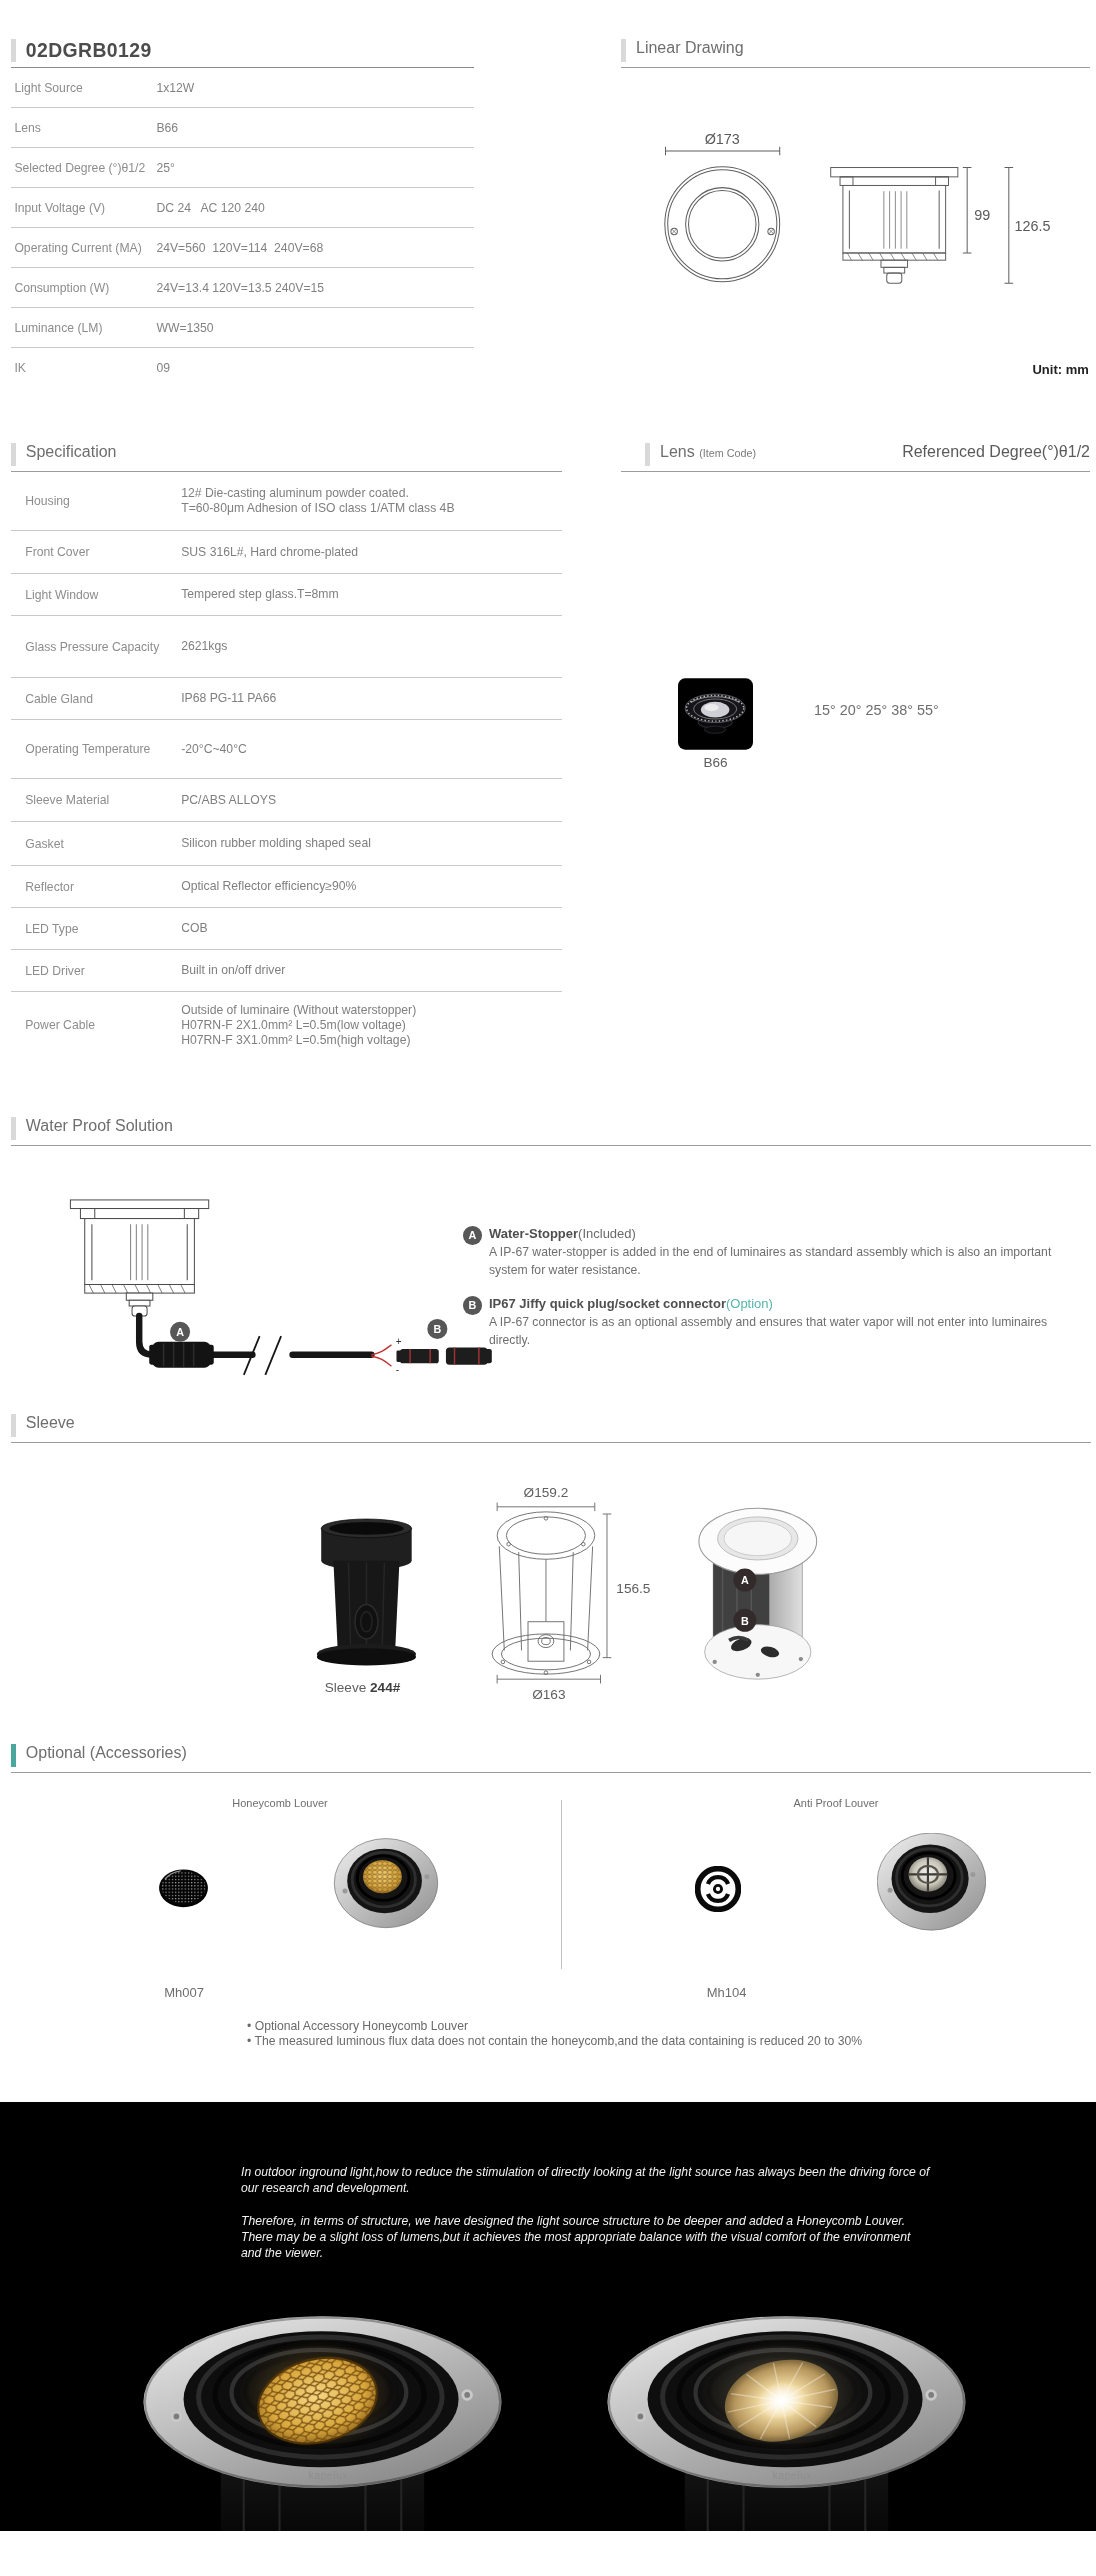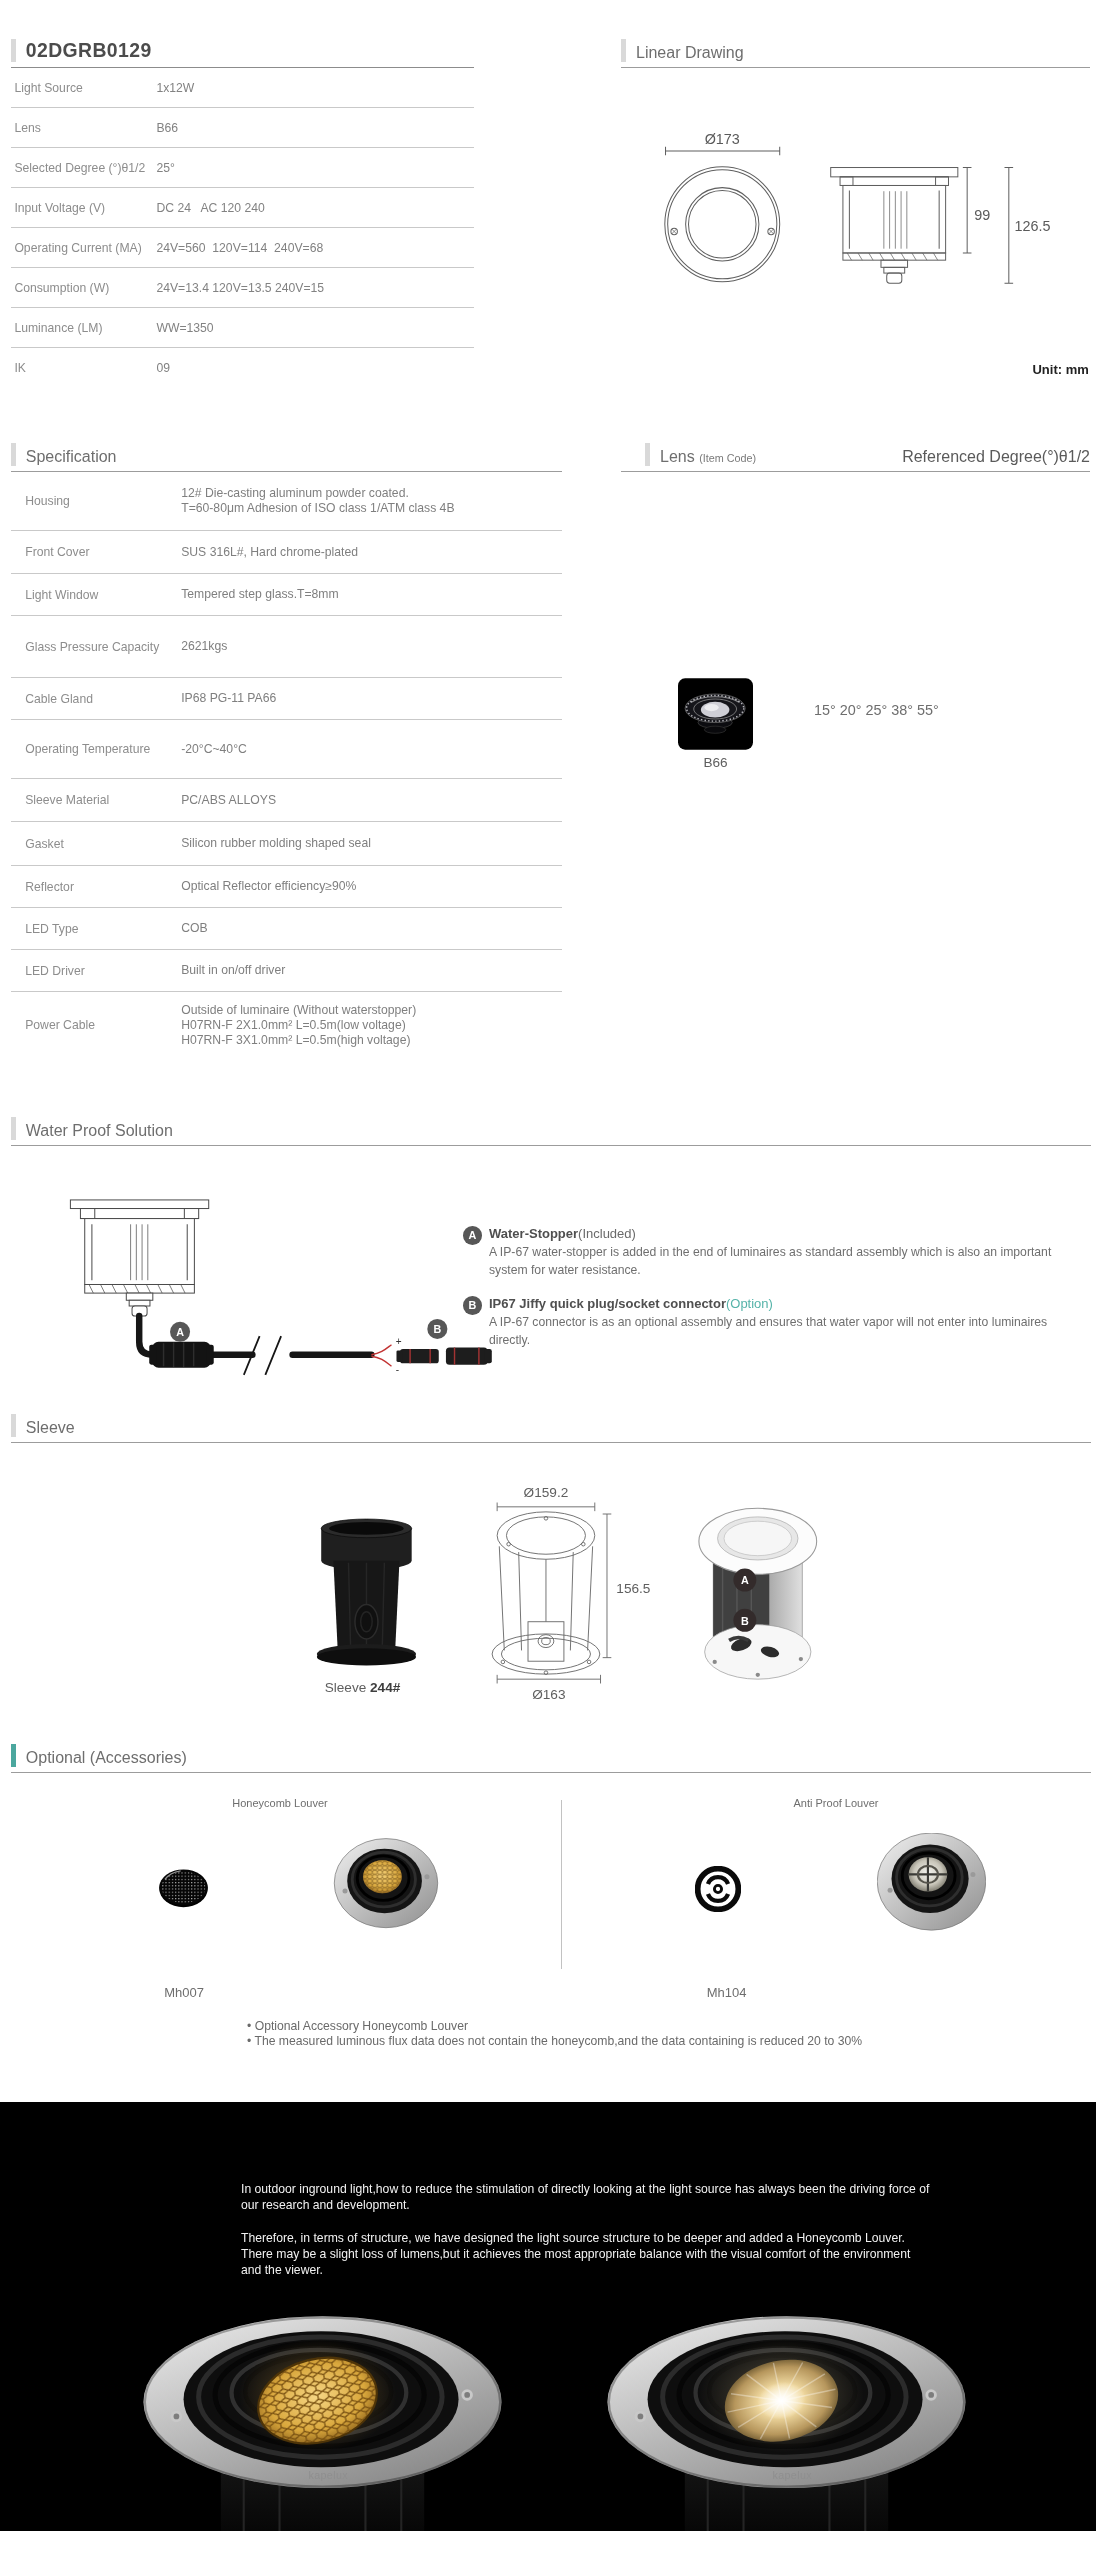--- a/index.html
+++ b/index.html
@@ -1,21 +1,21 @@
 <!DOCTYPE html>
 <html style="font-size:11.5px"><head>
 <meta charset="utf-8">
 <style>
   html,body{margin:0;padding:0;background:#fff;}
   .page{position:relative;width:1096px;height:2576px;background:#ffffff;overflow:hidden;
         font-family:"Liberation Sans","DejaVu Sans",sans-serif;color:#777;}
   .abs{position:absolute;}
 
   
-  .sec{position:absolute;display:flex;align-items:flex-end;border-bottom:0.7px solid #9c9c9c;padding-bottom:5px;height:29px;box-sizing:border-box;}
+  .sec{position:absolute;display:flex;align-items:flex-start;border-bottom:0.7px solid #9c9c9c;padding-bottom:5px;height:29px;box-sizing:border-box;}
   .sec .bar{width:5px;align-self:stretch;background:#d9d9d9;}
   .sec .t{font-size:16px;color:#6e6e6e;padding-left:10px;white-space:nowrap;}
   .sec .t small{font-size:10.8px;color:#7a7a7a;}
   .sec.title{border-bottom:1.4px solid #8c8c8c;}
   .sec.title .t{font-weight:bold;font-size:19.4px;color:#4c4c4c;letter-spacing:0.4px;}
   .sec .rt{margin-left:auto;font-size:16px;color:#5a5a5a;white-space:nowrap;}
   .sec.teal .bar{background:#4BA79E;}
 
   
   .trow{display:flex;align-items:center;border-bottom:0.7px solid #c9c9c9;font-size:12.2px;box-sizing:border-box;}
@@ -40,21 +40,21 @@
 
   
   .cap{position:absolute;text-align:center;font-size:13.6px;color:#5f5f5f;}
   .cap b{color:#3f3f3f;}
   .acc-title{position:absolute;width:144px;text-align:center;font-size:11px;color:#6e6e6e;}
   .divline{position:absolute;width:0.7px;background:#c2c2c2;}
   .notes{position:absolute;left:247px;top:2019px;font-size:12.2px;line-height:15.4px;color:#6a6a6a;}
 
   
   .band{position:absolute;left:0;top:2102px;width:1096px;height:429px;background:#000;overflow:hidden;}
-  .band .copy{position:absolute;left:241px;top:79px;width:689px;font-size:12.2px;line-height:16px;color:#f2f2f2;}
+  .band .copy{position:absolute;left:241px;top:62px;width:689px;font-size:12.2px;line-height:16px;color:#f2f2f2;font-style:italic;}
   .band .copy p{margin:0 0 17px 0;}
 
   svg text{font-family:"Liberation Sans","DejaVu Sans",sans-serif;}
 </style>
 </head>
 <body>
 
 <div class="page">
 
   <div class="sec title" style="left:10.8px;top:39px;width:463px;">

